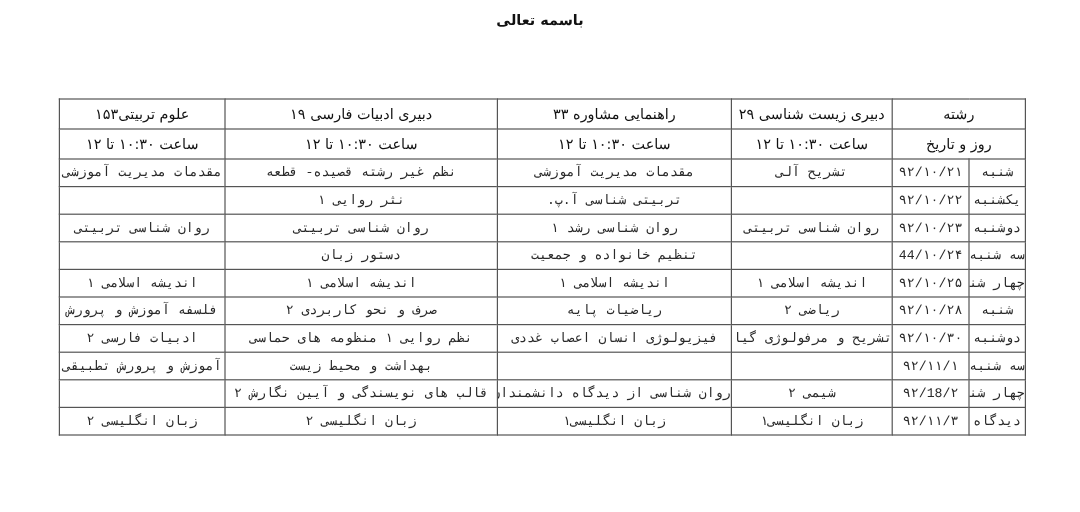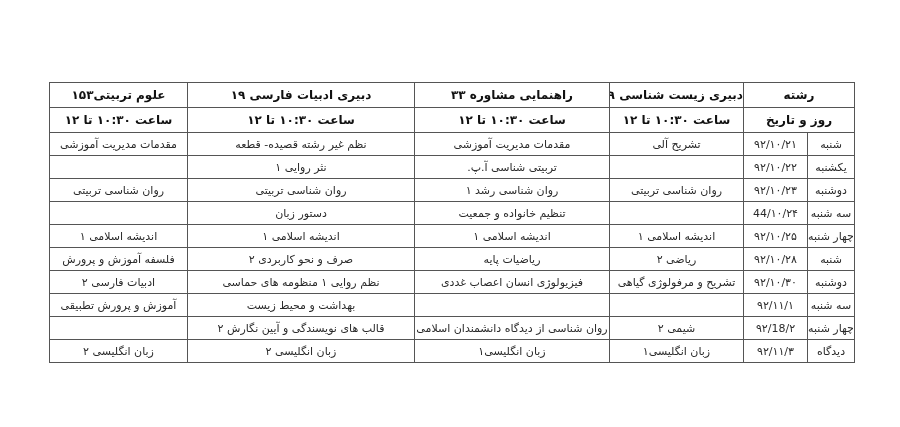--- a/index.html
+++ b/index.html
@@ -11,29 +11,30 @@
     .titles { position: absolute; left: 0; top: 6px; width: 900px; text-align: center; direction: rtl; }
     .titles div { font-weight: bold; font-size: 12px; height: 23px; line-height: 23px; color: #111; }
     table.schedule {
       position: absolute; left: 49px; top: 82px; width: 805px;
       border-collapse: collapse; direction: rtl; table-layout: fixed;
     }
     table.schedule td {
       border: 1px solid #555; text-align: center; padding: 0;
       font-size: 11px; white-space: nowrap; overflow: hidden; color: #2a2a2a;
     }
-    tr.hdr td { height: 24px; font-weight: bold; font-size: 12px; color: #111; }
-    tr.row td { height: 22px; }
+    tr.hdr td { height: 24px; font-weight: normal; font-size: 12px; color: #111; }
+    tr.row td { height: 22px; font-family: Liberation Mono, monospace; }
     td.day { font-size: 9.5px; color: #333; }
     td.date { font-size: 11px; letter-spacing: 0.5px; }
   </style>
 </head>
 <body>
 
 <div class="titles">
+  <div>باسمه تعالی</div>
 </div>
 
 <table class="schedule">
   <colgroup>
     <col style="width:47px">
     <col style="width:64px">
     <col style="width:134px">
     <col style="width:195px">
     <col style="width:227px">
     <col style="width:138px">

